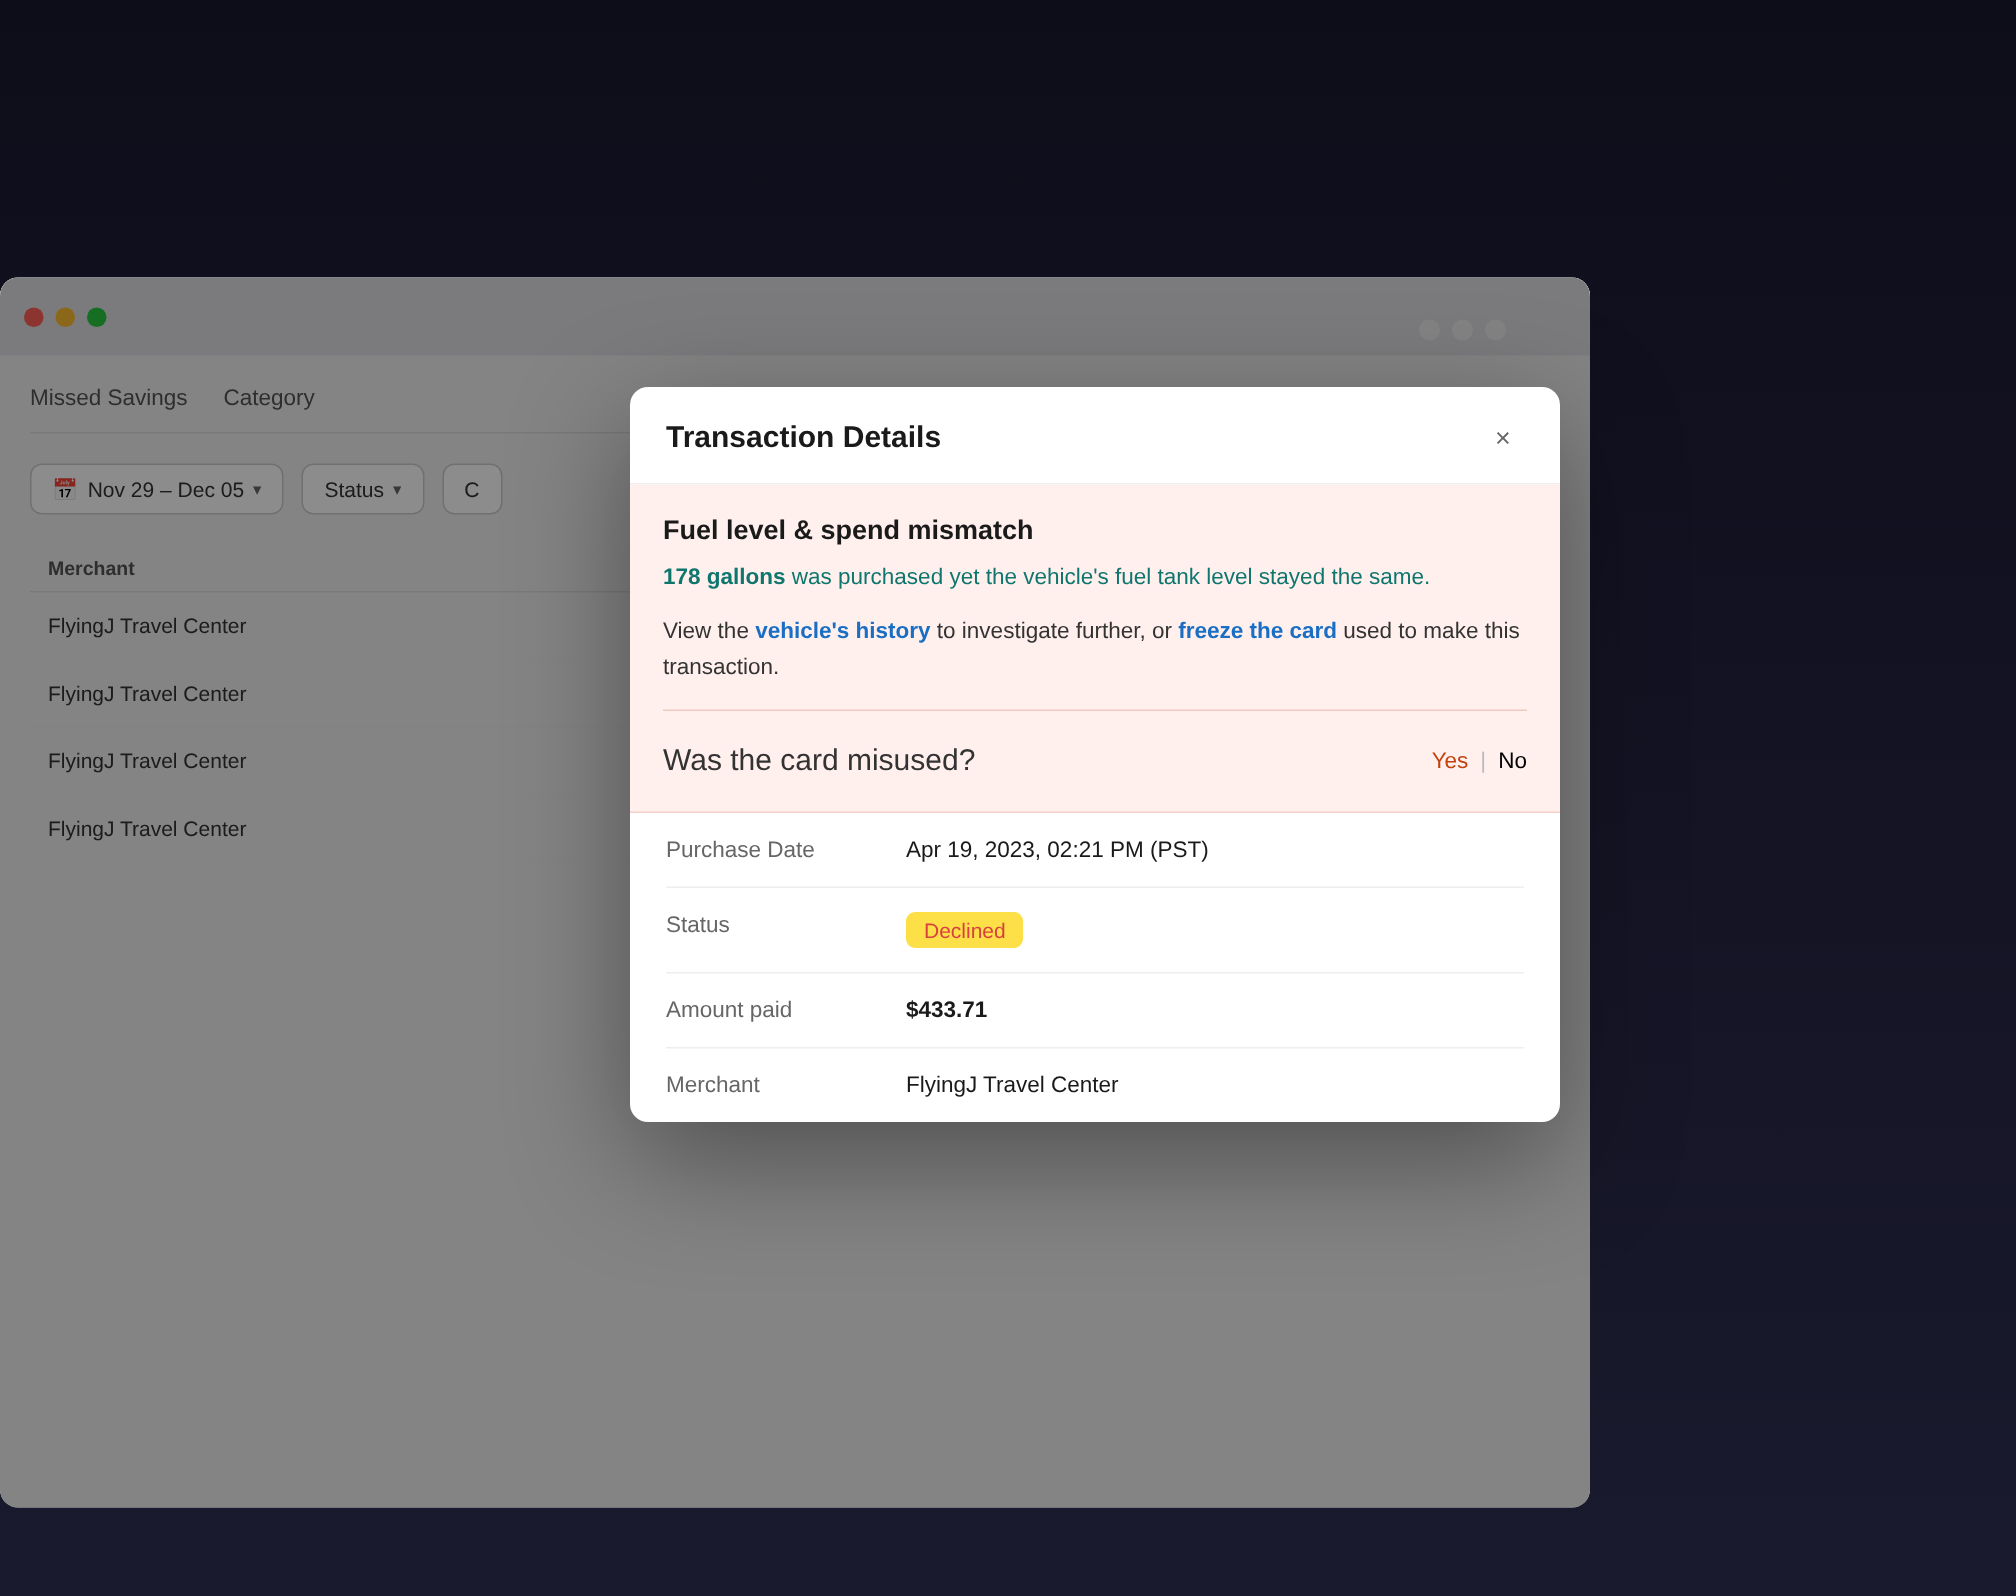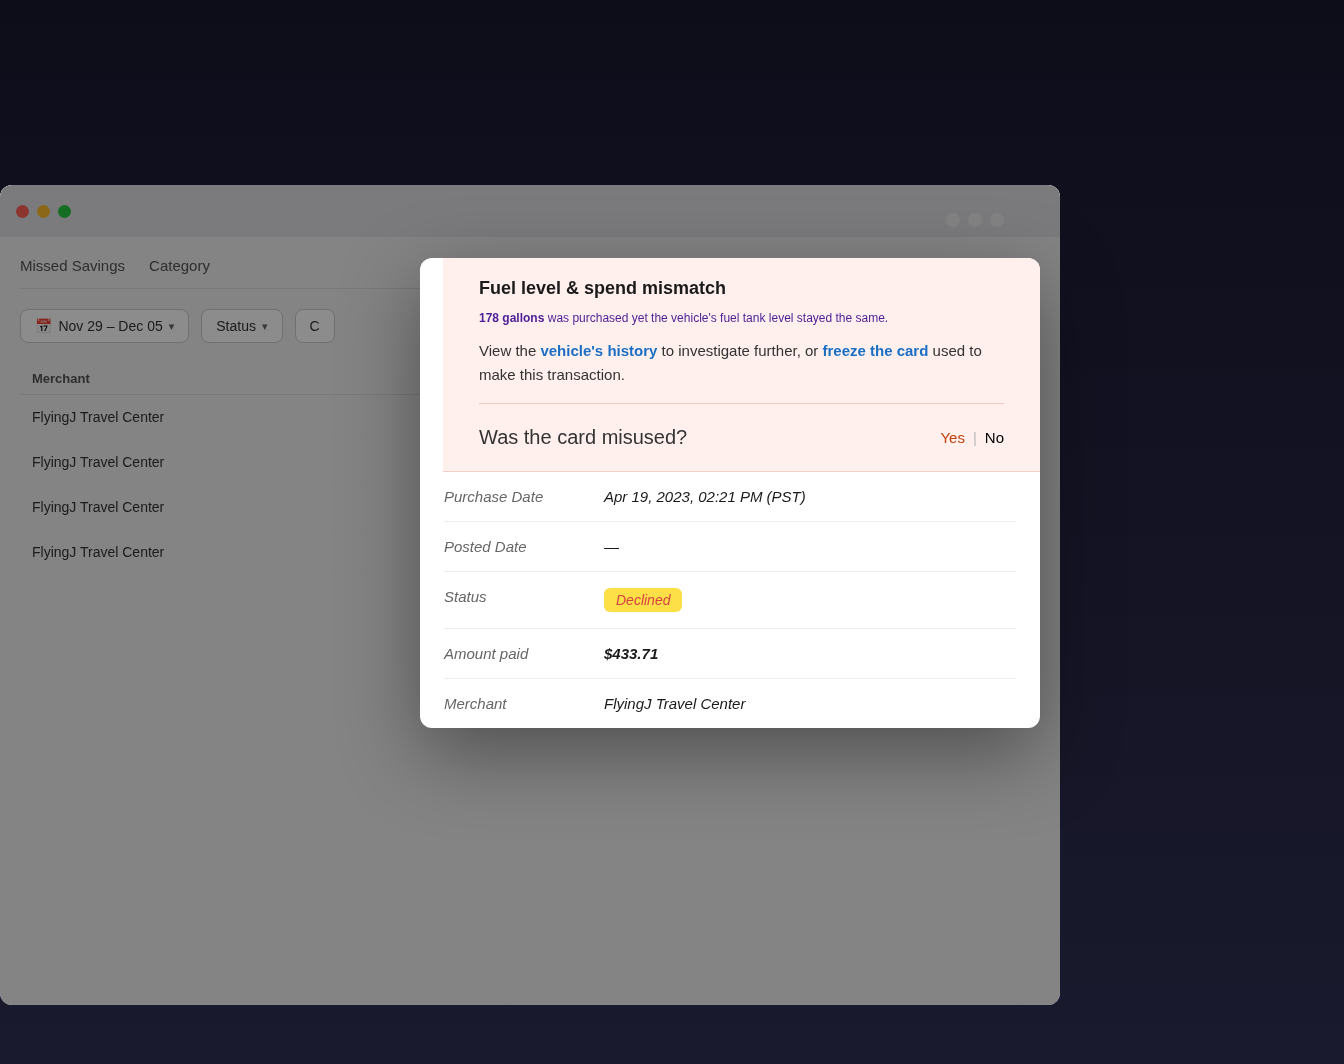--- a/index.html
+++ b/index.html
@@ -162,35 +162,34 @@
       justify-content: center;
       cursor: pointer;
       color: #666;
       font-size: 18px;
       border-radius: 4px;
     }
 
     
     .alert-banner {
       background: #fff0ee;
-      padding: 20px 36px;
+      padding: 20px 22px;
       border-bottom: 1px solid #f5d0cb;
-      margin-left: 23px;
     }
 
     .alert-title {
       font-size: 18px;
       font-weight: 700;
       color: #1a1a1a;
       margin-bottom: 10px;
     }
 
     .alert-body {
-      font-size: 12px;
-      color: #4c1d95;
+      font-size: 15px;
+      color: #0f766e;
       line-height: 1.5;
       margin-bottom: 12px;
     }
 
     .alert-body strong {
       font-weight: 700;
     }
 
     .alert-links {
       font-size: 15px;
@@ -242,21 +241,20 @@
 
     .misuse-actions .no-btn {
       color: #000000;
       cursor: pointer;
       font-weight: 500;
     }
 
     
     .detail-rows {
       padding: 0 24px;
-      font-style: italic;
     }
 
     .detail-row {
       display: flex;
       align-items: flex-start;
       padding: 16px 0;
       border-bottom: 1px solid #eee;
     }
 
     .detail-row:last-child {
@@ -373,20 +371,24 @@
 </div>
 
 <div class="window-chrome">
   <div class="chrome-dot"></div>
   <div class="chrome-dot"></div>
   <div class="chrome-dot"></div>
 </div>
 
 <div class="modal">
 
+  <div class="modal-header">
+    <h2 class="modal-title">Transaction Details</h2>
+    <div class="close-btn">×</div>
+  </div>
 
   <div class="alert-banner">
     <div class="alert-title">Fuel level &amp; spend mismatch</div>
     <div class="alert-body">
       <strong>178 gallons</strong><span> was purchased yet the vehicle's fuel tank level stayed the same.</span>
     </div>
     <div class="alert-links">
       <span>View the </span><a href="#">vehicle's history</a><span> to investigate further, or </span><a href="#">freeze the card</a><span> used to make this transaction.</span>
     </div>
 
@@ -402,24 +404,20 @@
     </div>
   </div>
 
   <div class="detail-rows">
 
     <div class="detail-row">
       <span class="detail-label">Purchase Date</span>
       <span class="detail-value">Apr 19, 2023, 02:21 PM (PST)</span>
     </div>
 
-    <div class="detail-row">
-      <span class="detail-label">Posted Date</span>
-      <span class="detail-value">—</span>
-    </div>
 
     <div class="detail-row">
       <span class="detail-label">Status</span>
       <span class="detail-value">
         <span class="status-badge">Declined</span>
       </span>
     </div>
 
     <div class="detail-row">
       <span class="detail-label">Amount paid</span>

